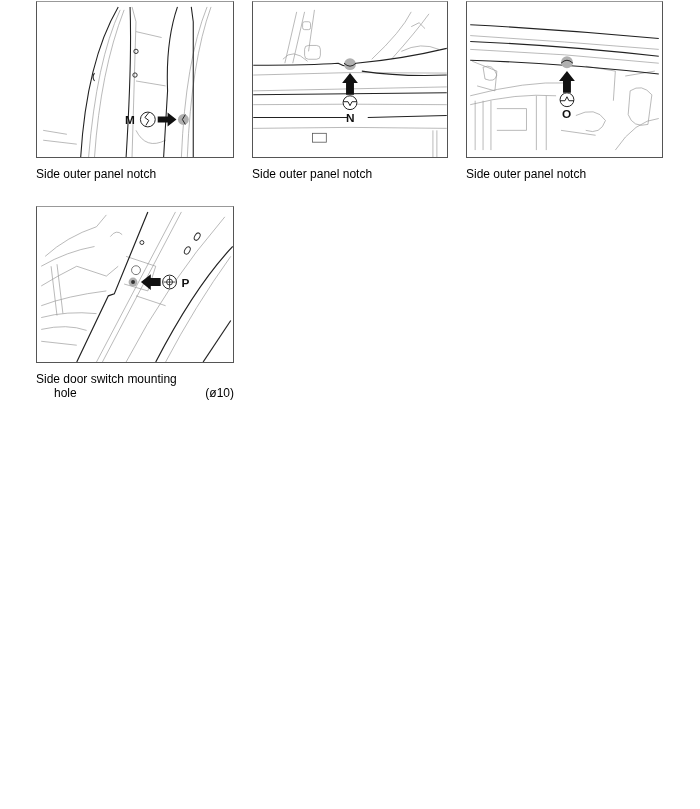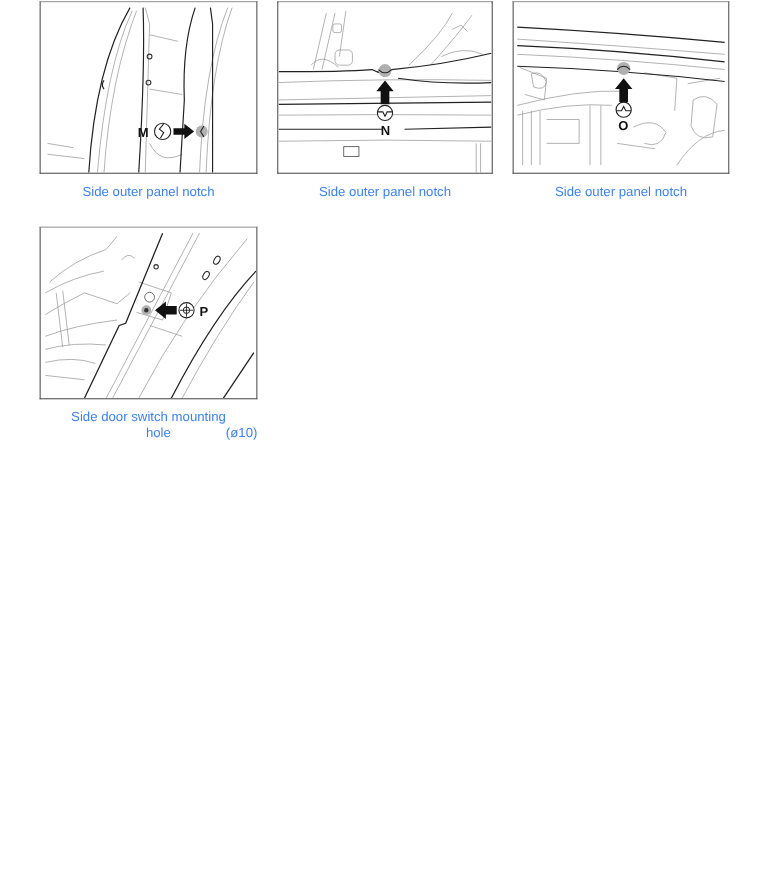--- a/index.html
+++ b/index.html
@@ -1,21 +1,21 @@
 <!DOCTYPE html>
 <html><head>
 <meta charset="utf-8">
 <style>
   html, body { margin: 0; padding: 0; background: #ffffff; }
   body { width: 700px; height: 809px; position: relative; overflow: hidden;
          font-family: "Liberation Sans", sans-serif; color: #222; }
   .panel { position: absolute; box-sizing: border-box; border: 1px solid #555;
            border-top-color: #999; background: #fff; overflow: hidden; }
   .panel svg { display: block; width: 100%; height: 100%; }
-  .caption { position: absolute; font-size: 12px; line-height: 14px; color: #3b82f6; text-align: center; }
+  .caption { position: absolute; font-size: 12px; line-height: 14px; color: #000000; }
   .caption .dim { position: absolute; right: 0; }
   #p1 { left: 36px; top: 1px; width: 198px; height: 157px; }
   #p2 { left: 252px; top: 1px; width: 196px; height: 157px; }
   #p3 { left: 466px; top: 1px; width: 197px; height: 157px; }
   #p4 { left: 36px; top: 206px; width: 198px; height: 157px; }
   #c1 { left: 36px; top: 167px; width: 198px; }
   #c2 { left: 252px; top: 167px; width: 196px; }
   #c3 { left: 466px; top: 167px; width: 197px; }
   #c4 { left: 36px; top: 372px; width: 198px; }
   .lbl { font-family: "Liberation Sans", sans-serif; font-weight: bold; font-size: 12px; fill: #111; }

